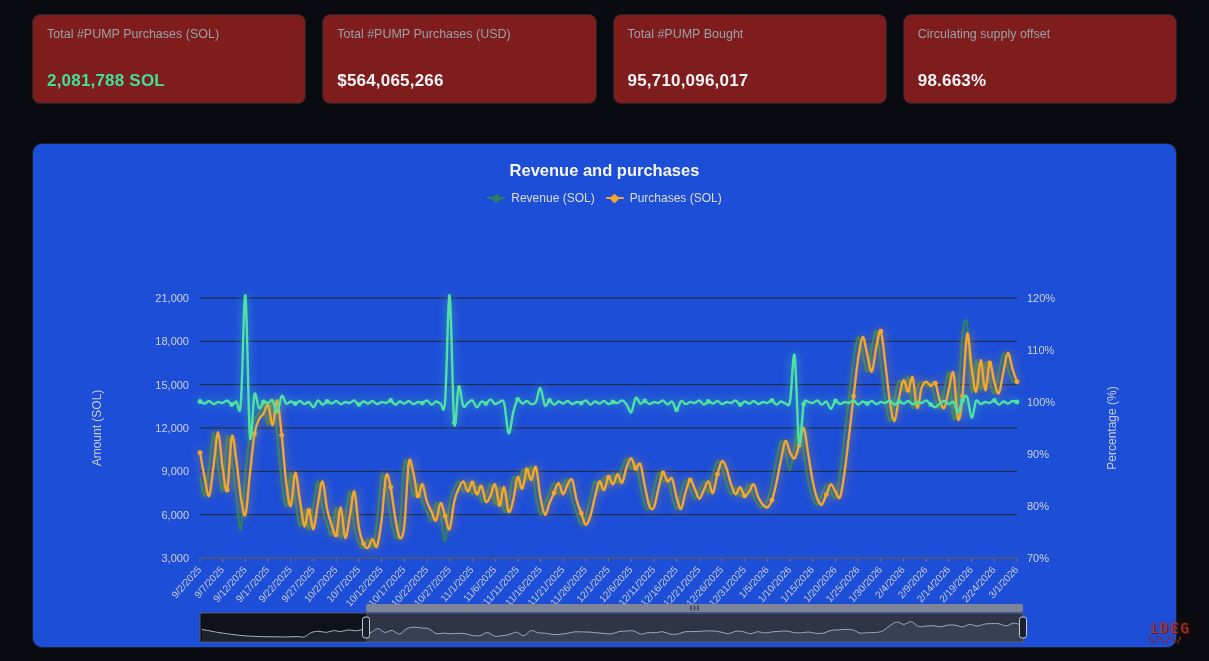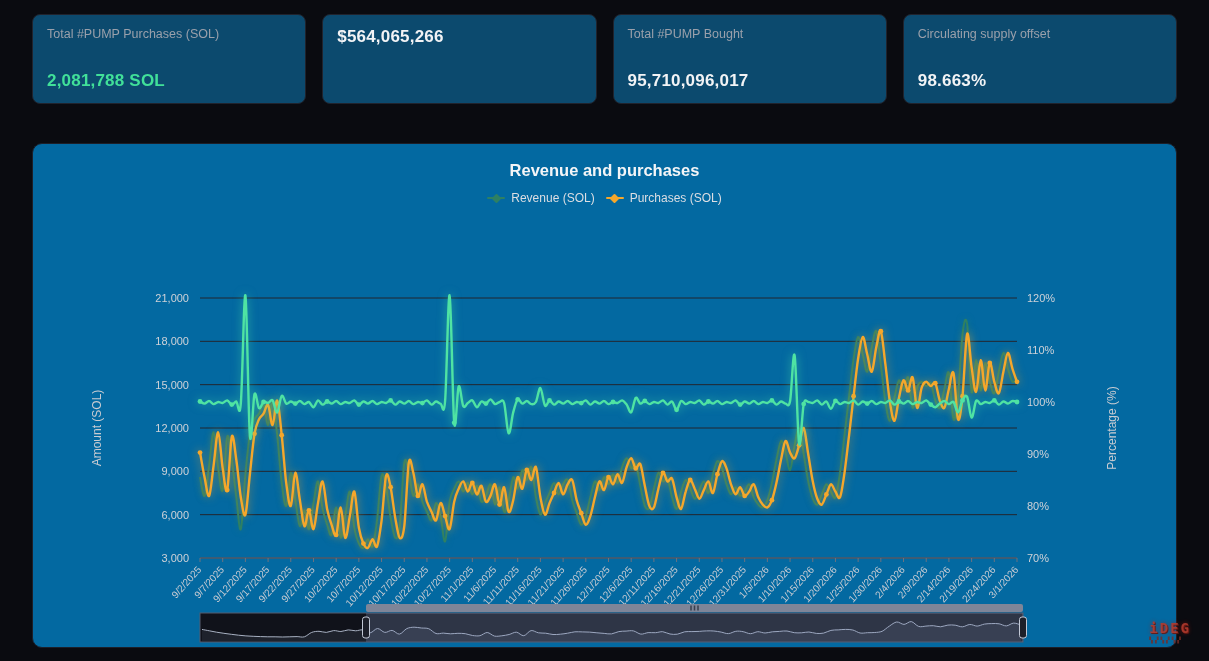--- a/index.html
+++ b/index.html
@@ -1,62 +1,63 @@
 <!DOCTYPE html>
 <html><head>
 <meta charset="utf-8">
 <style>
   * { margin:0; padding:0; box-sizing:border-box; }
   html,body { width:1209px; height:661px; background:#0a0b10; overflow:hidden;
     font-family:"Liberation Sans", sans-serif; }
 
   .stats-row { display:flex; gap:16px; padding:14px 32px 0 32px; }
-  .stat-card { flex:1 1 0; height:90px; background:#0c4a6e; border:1px solid #20232d;
+  .stat-card { flex:1 1 0; height:90px; background:#7f1d1d; border:1px solid #20232d;
     border-radius:8px; padding:12px 14px; display:flex; flex-direction:column;
     justify-content:space-between; }
   .stat-label { color:#9aa0ab; font-size:12.5px; line-height:1.25; }
   .stat-value { color:#f2f3f5; font-size:17px; font-weight:bold; letter-spacing:.2px; }
   .stat-value.green { color:#41e099; }
 
   .chart-panel { position:absolute; left:32px; top:143px; width:1145px; height:505px;
-    background:#0369a1; border:1px solid #1c1f29; border-radius:10px; }
+    background:#1d4ed8; border:1px solid #1c1f29; border-radius:10px; }
   .chart-title { text-align:center; margin-top:17px; color:#f4f5f7; font-size:16.5px;
     font-weight:bold; }
   .legend-row { display:flex; justify-content:center; align-items:center; gap:11px;
     margin-top:11px; }
   .legend-item { display:flex; align-items:center; gap:6px; cursor:pointer; }
   .legend-marker { position:relative; width:18px; height:8px; }
   .legend-marker .bar { position:absolute; left:0; top:3px; width:18px; height:2px; border-radius:1px; }
   .legend-marker .dia { position:absolute; left:5.5px; top:0.5px; width:7px; height:7px;
     transform:rotate(45deg); border-radius:1px; }
   .legend-label { color:#dcdee3; font-size:12px; }
 
   .chart-svg { position:absolute; left:0; top:78px; }
 
   .watermark { position:absolute; right:18px; bottom:18px; text-align:left; line-height:1;
     pointer-events:none; }
-  .wm-main { font-family:"DejaVu Sans Mono", monospace; font-size:14px; font-weight:bold;
+  .wm-main { font-family:"DejaVu Sans Mono", monospace; font-size:14px; font-weight:normal;
     color:#b33a2d; letter-spacing:2px; text-shadow:0 0 4px rgba(160,30,20,.8), 1px 1px 0 #5b1712;
     opacity:.92; }
   .wm-sub { font-family:"DejaVu Sans Mono", monospace; font-size:6px; color:#7b2a22;
     letter-spacing:2px; margin-top:2px; opacity:.8; }
 
   .glow-orange { filter:drop-shadow(0 0 5px rgba(247,167,43,.65)); }
   .glow-green  { filter:drop-shadow(0 0 5px rgba(79,227,163,.55)); }
   .glow-teal   { filter:drop-shadow(0 0 3px rgba(46,128,99,.5)); }
 </style>
 </head>
 <body>
 
 <div class="stats-row">
   <div class="stat-card">
     <div class="stat-label">Total #PUMP Purchases (SOL)</div>
     <div class="stat-value green">2,081,788 SOL</div>
   </div>
   <div class="stat-card">
+    <div class="stat-label">Total #PUMP Purchases (USD)</div>
     <div class="stat-value">$564,065,266</div>
   </div>
   <div class="stat-card">
     <div class="stat-label">Total #PUMP Bought</div>
     <div class="stat-value">95,710,096,017</div>
   </div>
   <div class="stat-card">
     <div class="stat-label">Circulating supply offset</div>
     <div class="stat-value">98.663%</div>
   </div>

